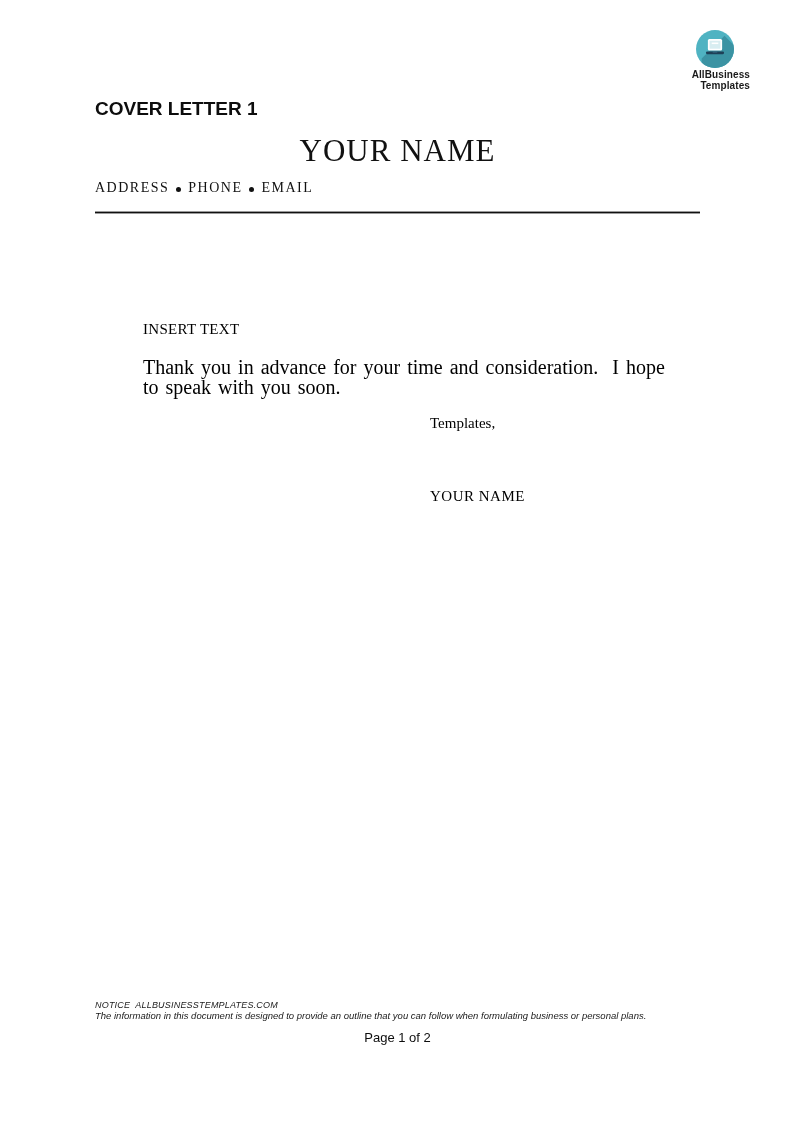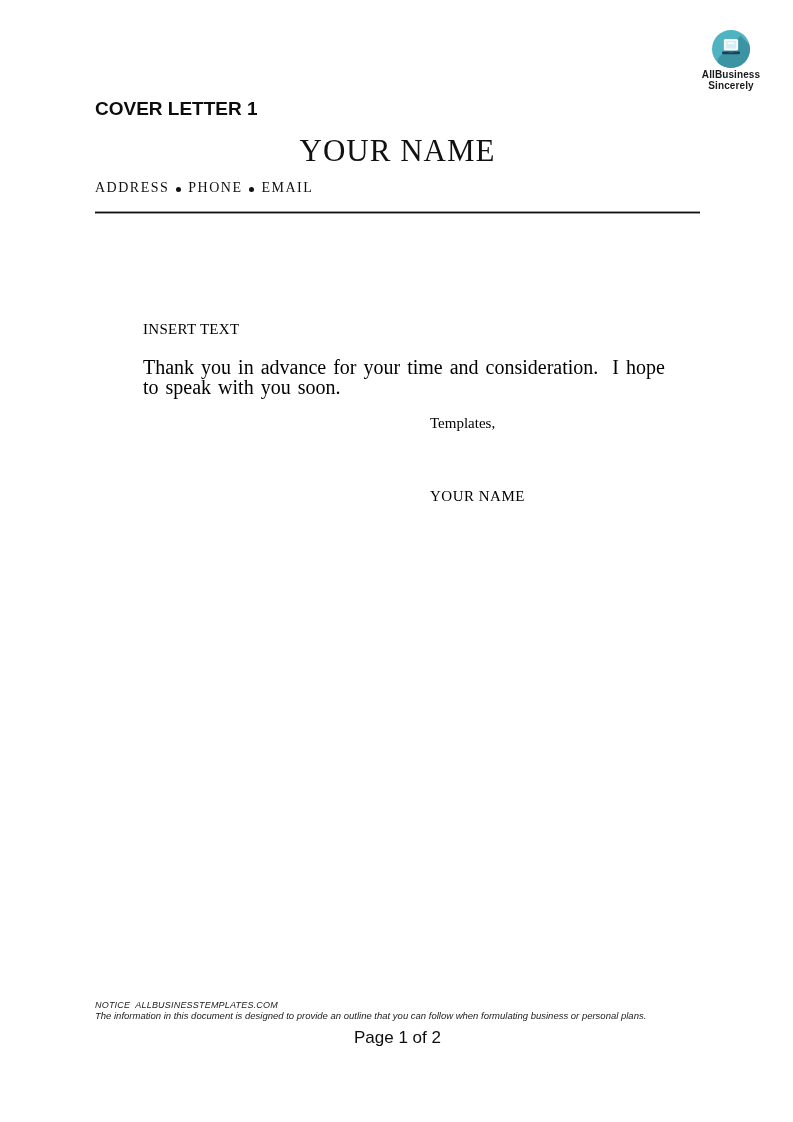--- a/index.html
+++ b/index.html
@@ -8,22 +8,22 @@
     width: 793px; height: 1122px;
     position: relative;
     font-family: "Liberation Serif", "DejaVu Serif", serif;
     color: #000000;
     overflow: hidden;
   }
   .page { position: absolute; inset: 0; background: #ffffff; }
 
   
   .logo-block {
-    position: absolute; top: 30px; left: 696px; width: 70px;
-    text-align: center;
+    position: absolute; top: 30px; left: 680px; width: 70px;
+    text-align: right;
   }
   .logo-circle-wrap { width: 38px; height: 38px; margin: 0 auto; }
   .brand-text {
     font-family: "Liberation Sans", sans-serif;
     font-size: 10px; font-weight: 600; line-height: 10.5px;
     color: #1a1a1a; margin-top: 2px;
     letter-spacing: 0.1px;
   }
 
   
@@ -92,21 +92,21 @@
     font-style: italic;
     color: #1a1a1a;
     white-space: pre-wrap;
   }
   .footer-notice { font-size: 9px; line-height: 10px; letter-spacing: 0.2px; }
   .footer-disclaimer { font-size: 9.5px; line-height: 11px; }
   .page-number {
     position: absolute; top: 1031px; left: 0; width: 605px;
     text-align: center;
     font-family: "Liberation Sans", sans-serif;
-    font-size: 17px; line-height: 14px;
+    font-size: 13px; line-height: 14px;
     color: #0d0d0d;
   }
 </style>
 </head>
 <body>
 
 <div class="page">
 
   <div class="logo-block">
     <div class="logo-circle-wrap">
@@ -119,21 +119,21 @@
         <circle cx="20" cy="20" r="20" fill="#4fb3c2"></circle>
         <polygon points="30,6 44,20 44,44 6,44 6,30" fill="#3b93a3" clip-path="url(#logoClip)"></polygon>
         <rect x="12.5" y="9.5" width="15" height="12" rx="1.6" fill="#ffffff"></rect>
         <rect x="14.3" y="11.3" width="11.4" height="8.4" fill="#d8edf1"></rect>
         <rect x="16.5" y="13.2" width="7" height="1.6" fill="#ffffff"></rect>
         <rect x="10.5" y="22.6" width="19" height="2.8" rx="1.2" fill="#1e4057"></rect>
         <rect x="17.5" y="22.6" width="5" height="1.2" rx="0.6" fill="#3b6e8a"></rect>
       </svg>
     </div>
     <div class="brand-text">AllBusiness</div>
-    <div class="brand-text" style="margin-top:0;">Sincerely</div>
+    <div class="brand-text" style="margin-top:0;">Templates</div>
   </div>
 
   <div class="content">
 
     <div class="doc-title">COVER LETTER 1</div>
 
     <div class="person-name">YOUR NAME</div>
 
     <div class="contact-line">
       <span>ADDRESS</span><span class="bullet-sep"></span><span>PHONE</span><span class="bullet-sep"></span><span>EMAIL</span>

